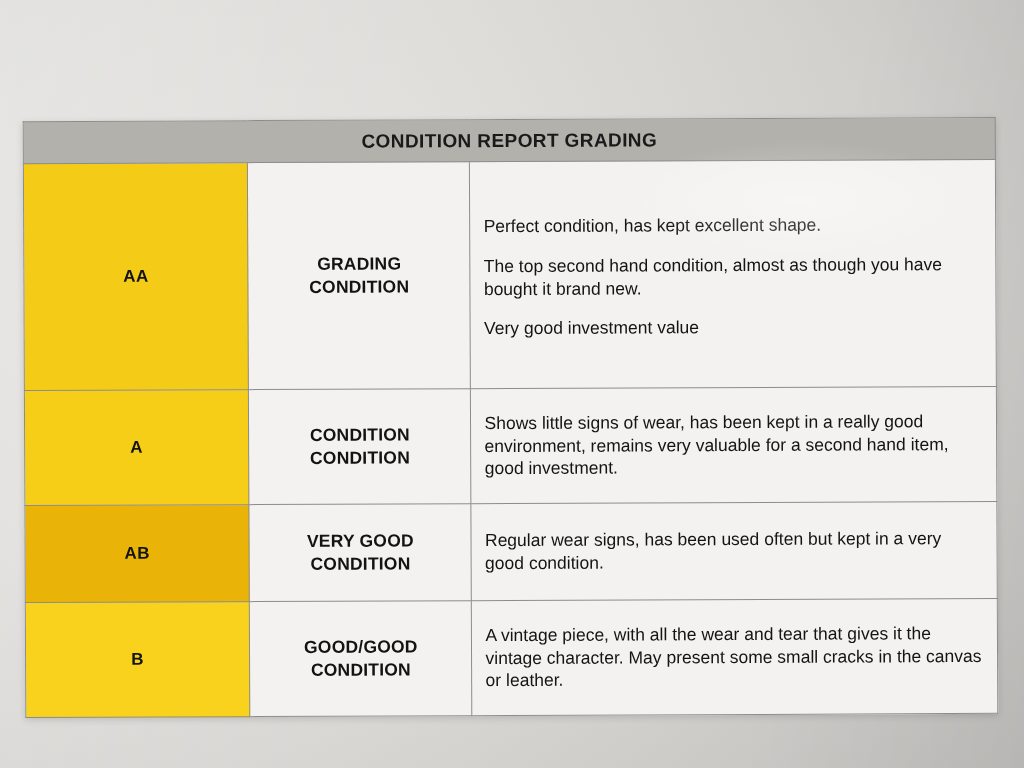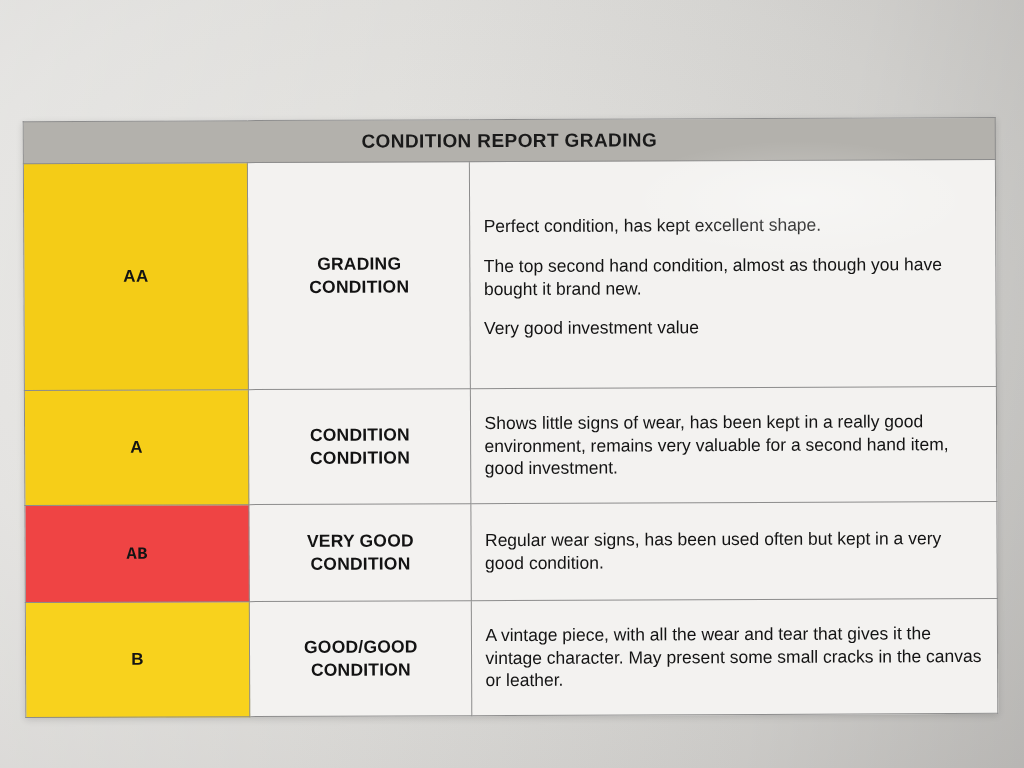--- a/index.html
+++ b/index.html
@@ -66,21 +66,21 @@
     background: #f4cf1f;
     text-align: center;
     font-weight: bold;
     font-size: 17px;
     color: #141414;
     letter-spacing: 0.5px;
     border-right: 2px solid #6f6f6f;
   }
   td.grade.g-aa { background: #f4cc17; }
   td.grade.g-a  { background: #f6ce18; }
-  td.grade.g-ab { background: #ef4444; font-family: Liberation Mono, monospace; }
+  td.grade.g-ab { background: #eab308; }
   td.grade.g-b  { background: #f8d21d; }
 
   td.label {
     text-align: center;
     font-weight: bold;
     font-size: 17.5px;
     line-height: 1.32;
     color: #131313;
     letter-spacing: 0.2px;
     background: #f3f2f0;

